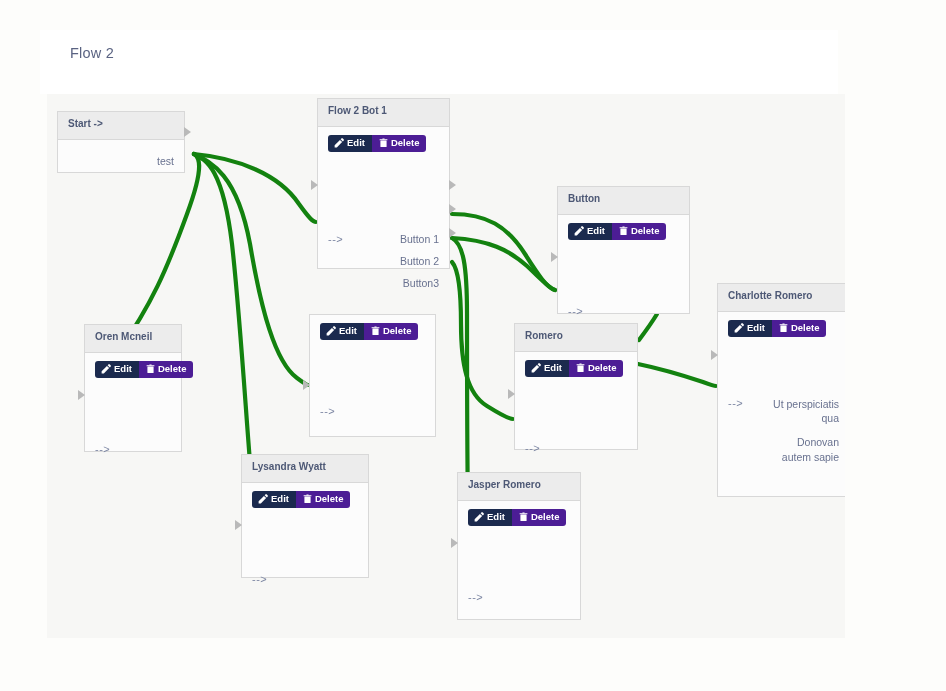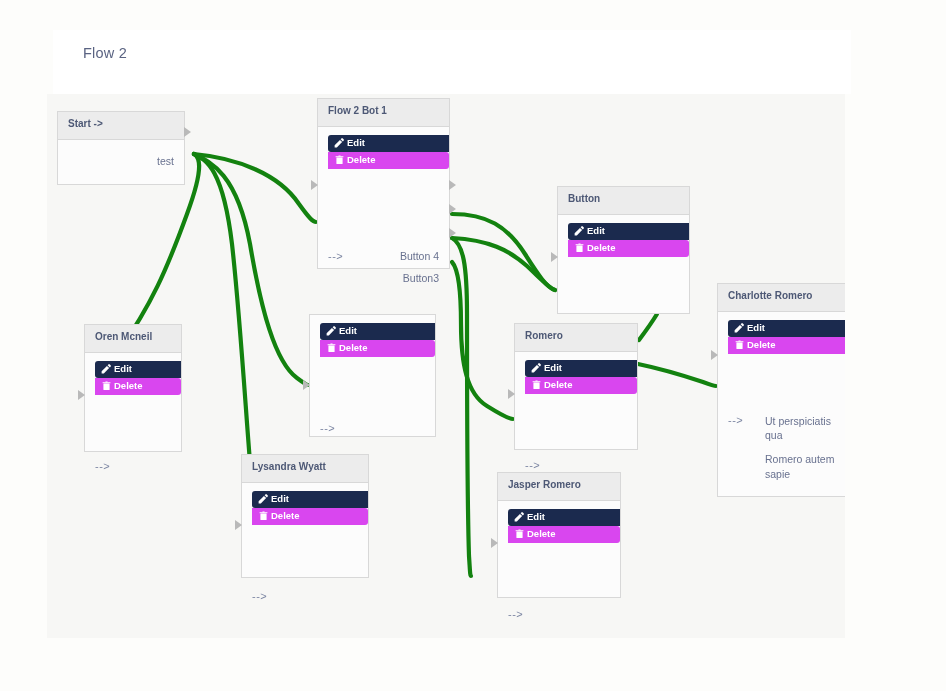--- a/index.html
+++ b/index.html
@@ -18,21 +18,21 @@
   }
   
   #page-tint {
     position: absolute;
     left: 0; top: 0;
     width: 946px; height: 691px;
     background: #fdfdfb;
   }
   #header-panel {
     position: absolute;
-    left: 53px;
+    left: 40px;
     top: 30px;
     width: 798px;
     height: 64px;
     background: #ffffff;
     box-sizing: border-box;
   }
   #header-title {
     position: absolute;
     left: 30px;
     top: 15px;
@@ -77,41 +77,40 @@
     overflow: hidden;
   }
   .node-body {
     position: relative;
     padding: 0;
   }
   .btn-row {
     padding: 8px 0 0 10px;
     display: flex;
     align-items: stretch;
-    flex-direction: column;
   }
   .btn {
     display: inline-flex;
     align-items: center;
     gap: 3px;
     font-size: 9.5px;
     font-weight: bold;
     color: #ffffff;
     padding: 3px 7px 4px 6px;
     line-height: 1;
     font-family: "Liberation Sans", sans-serif;
     cursor: pointer;
     border: none;
   }
   .btn-edit {
     background: #1b2a4e;
     border-radius: 3px 0 0 3px;
   }
   .btn-delete {
-    background: #d946ef;
+    background: #4c1d95;
     border-radius: 0 3px 3px 0;
     padding-left: 7px;
   }
   .btn svg { display: block; }
   .ports {
     position: relative;
     min-height: 34px;
   }
   .port-row {
     position: relative;
@@ -129,21 +128,21 @@
   }
   .port-out {
     font-size: 10.5px;
     color: #68718f;
     font-family: "Liberation Sans", sans-serif;
     text-align: right;
   }
   .port-out-block {
     font-size: 10.5px;
     color: #68718f;
-    text-align: left;
+    text-align: right;
     line-height: 1.35;
     max-width: 74px;
     margin-left: auto;
     padding-right: 10px;
   }
   .port-out-block + .port-out-block { margin-top: 10px; }
   
   .nub {
     position: absolute;
     width: 0; height: 0;
@@ -172,21 +171,21 @@
         <path d="M 147 60 C 164 68 190 80 203 150 C 214 215 228 268 250 284 C 258 290 260 291 261 291" fill="none" stroke="#13820f" stroke-width="4.2" stroke-linecap="round"></path>
         <path d="M 147 60 C 190 64 232 80 252 110 C 262 124 266 128 269 128" fill="none" stroke="#13820f" stroke-width="4.2" stroke-linecap="round"></path>
         <path d="M 405 120 C 440 120 460 132 478 160 C 492 182 500 194 508 196" fill="none" stroke="#13820f" stroke-width="4.2" stroke-linecap="round"></path>
         <path d="M 405 144 C 442 146 462 156 480 172 C 495 186 502 194 508 196" fill="none" stroke="#13820f" stroke-width="4.2" stroke-linecap="round"></path>
         <path d="M 405 144 C 416 150 420 170 420 220 C 420 300 420 400 422 462 C 423 476 423 482 424 482" fill="none" stroke="#13820f" stroke-width="4.2" stroke-linecap="round"></path>
         <path d="M 405 168 C 412 176 414 198 414 230 C 414 270 420 300 440 312 C 456 322 462 325 466 325" fill="none" stroke="#13820f" stroke-width="4.2" stroke-linecap="round"></path>
         <path d="M 610 220 C 604 230 598 238 592 246" fill="none" stroke="#13820f" stroke-width="4.2" stroke-linecap="round"></path>
         <path d="M 591 270 C 620 276 644 284 656 288 C 664 291 667 292 669 292" fill="none" stroke="#13820f" stroke-width="4.2" stroke-linecap="round"></path>
       </svg>
     <div id="nodes-layer">
-        <div class="node" style="left: 10px; top: 17px; width: 128px; height: 74px;">
+        <div class="node" style="left: 10px; top: 17px; width: 128px; height: 62px;">
           <div class="node-header">Start -&gt;</div>
           <span class="nub nub-out" style="top: 15px;"></span>
           <div class="node-body">
             <div class="ports" style="padding-top: 10px;">
               <div class="port-row">
                 <span class="port-in">&nbsp;</span>
                 <span class="port-out">test</span>
               </div>
             </div>
           </div>
@@ -215,21 +214,25 @@
                     <rect x="1" y="1.2" width="14" height="2.1" rx="0.6" fill="#ffffff"></rect>
                     <rect x="6" y="0" width="4" height="1.6" rx="0.5" fill="#ffffff"></rect>
                   </svg>
                 </span>
                 <span>Delete</span>
               </button>
             </div>
             <div class="ports" style="padding-top: 76px;">
               <div class="port-row">
                 <span class="port-in">--&gt;</span>
-                <span class="port-out">Button 4</span>
+                <span class="port-out">Button 1</span>
+              </div>
+              <div class="port-row">
+                <span class="port-in">&nbsp;</span>
+                <span class="port-out">Button 2</span>
               </div>
               <div class="port-row">
                 <span class="port-in">&nbsp;</span>
                 <span class="port-out">Button3</span>
               </div>
             </div>
           </div>
         </div>
         <div class="node" style="left: 37px; top: 230px; width: 98px; height: 128px;">
           <div class="node-header">Oren Mcneil</div>
@@ -388,21 +391,21 @@
               </button>
             </div>
             <div class="ports" style="padding-top: 60px;">
               <div class="port-row">
                 <span class="port-in">--&gt;</span>
                 <span class="port-out">&nbsp;</span>
               </div>
             </div>
           </div>
         </div>
-        <div class="node" style="left: 450px; top: 378px; width: 124px; height: 126px;">
+        <div class="node" style="left: 410px; top: 378px; width: 124px; height: 148px;">
           <div class="node-header">Jasper Romero</div>
           <span class="nub nub-in" style="top: 65px;"></span>
           <div class="node-body">
             <div class="btn-row">
               <button class="btn btn-edit">
                 <span>
                   <svg width="10" height="10" viewBox="0 0 16 16" aria-hidden="true">
                     <path d="M1 11.5 L1 15 L4.5 15 L13 6.5 L9.5 3 Z" fill="#ffffff"></path>
                     <path d="M10.6 1.9 L14.1 5.4 L15.3 4.2 A1.6 1.6 0 0 0 15.3 2 L14 0.7 A1.6 1.6 0 0 0 11.8 0.7 Z" fill="#ffffff"></path>
                   </svg>
@@ -453,21 +456,21 @@
                   </svg>
                 </span>
                 <span>Delete</span>
               </button>
             </div>
             <div class="ports" style="padding-top: 60px;">
               <div class="port-row" style="align-items: flex-start;">
                 <span class="port-in">--&gt;</span>
                 <div style="margin-left: auto;">
                   <div class="port-out-block">Ut perspiciatis qua</div>
-                  <div class="port-out-block">Romero autem sapie</div>
+                  <div class="port-out-block">Donovan autem sapie</div>
                 </div>
               </div>
             </div>
           </div>
         </div>
       </div>
   </div>
 </div>
 
 </body></html>

